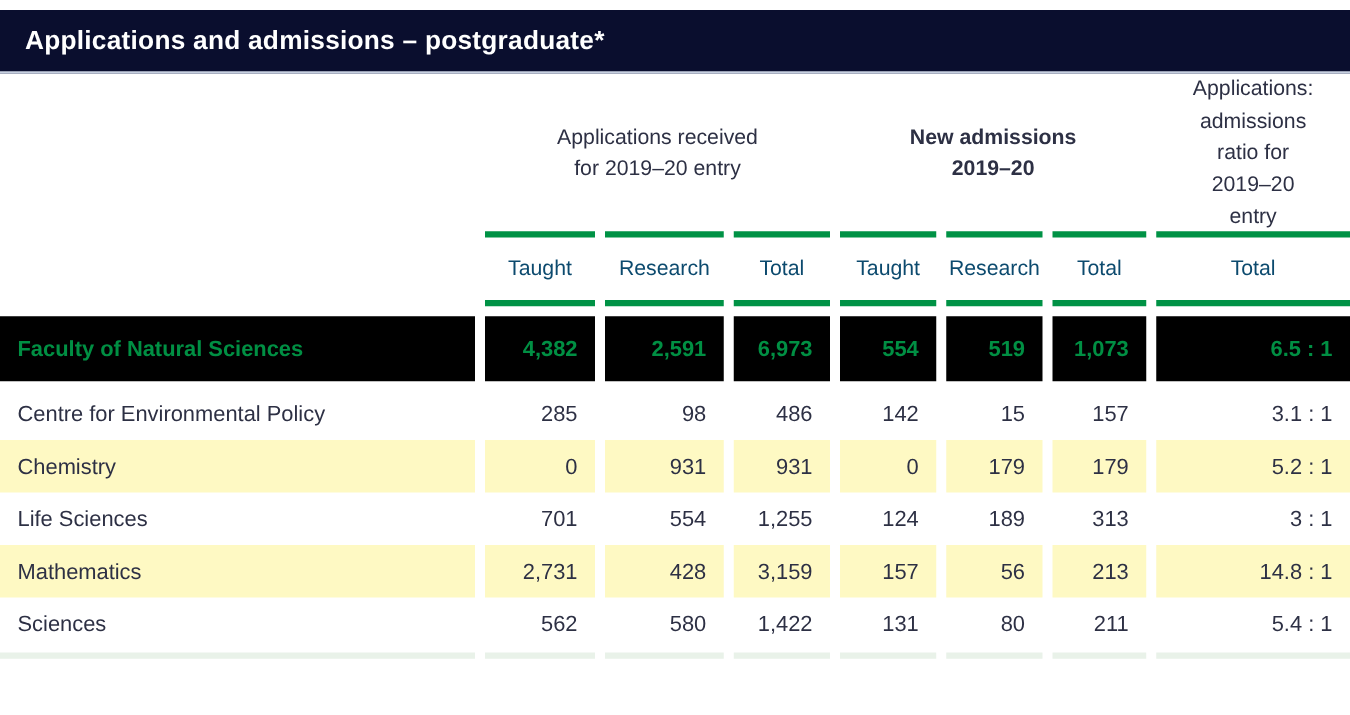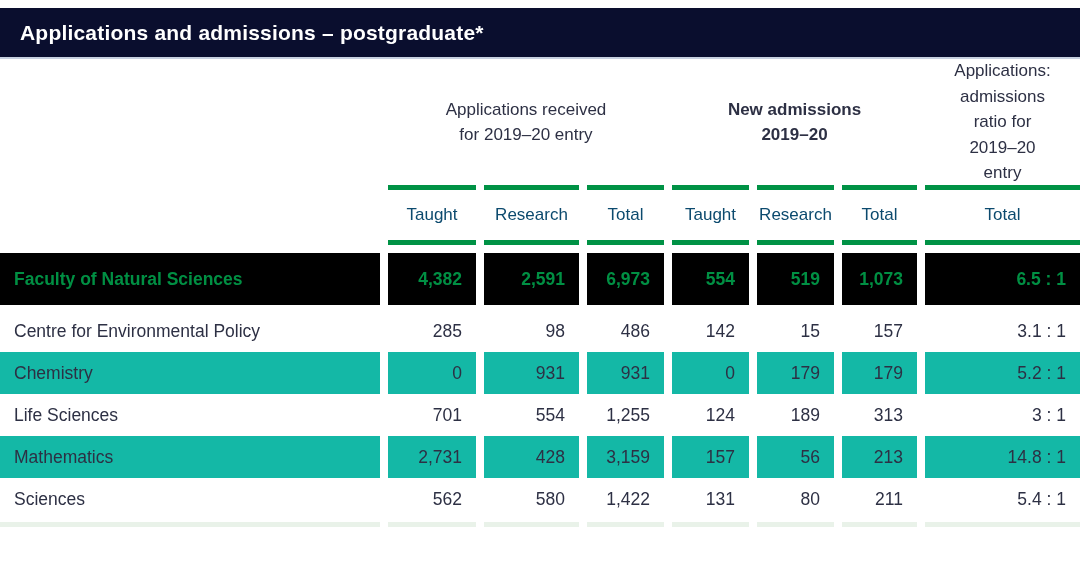--- a/index.html
+++ b/index.html
@@ -67,21 +67,21 @@
   
   .cell {
     display:flex; align-items:center;
     font-size:17.5px;
     color:#2d3044;
     box-sizing:border-box;
     height:42px;
   }
   .cell-label { padding-left:14px; justify-content:flex-start; }
   .cell-num   { padding-right:14px; justify-content:flex-end;padding-left:40px; }
-  .bg-gray  .cell { background:#14b8a6; }
+  .bg-gray  .cell { background:#fef9c3; }
   .bg-green .cell { background:#000000; }
   .row-faculty .cell {
     height:52px;
     font-weight:bold;
     color:#008f43;
   }
   .strip { height:5px; background:#e9f2e9; }
 </style>
 </head>
 <body>

